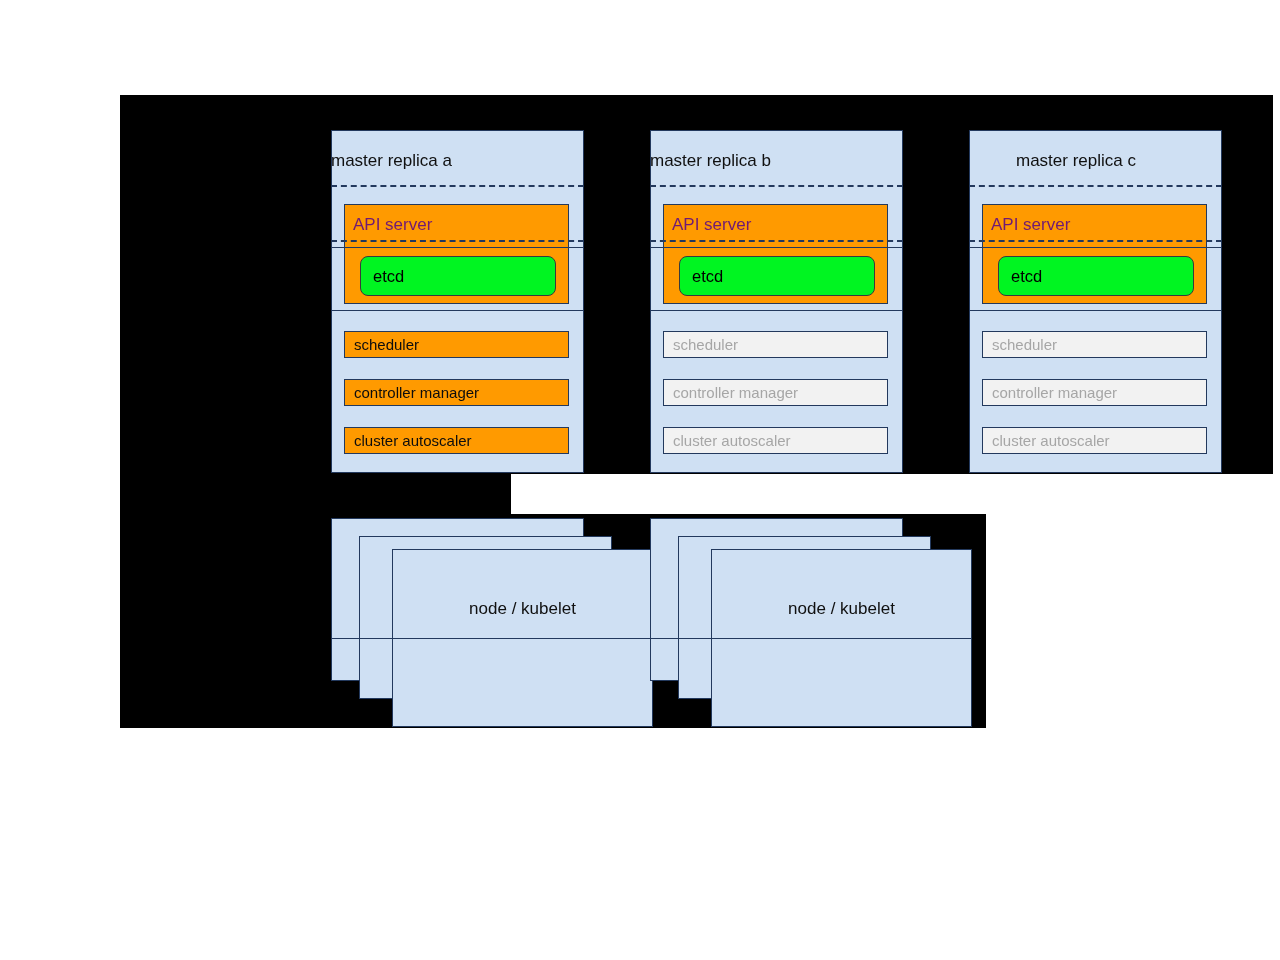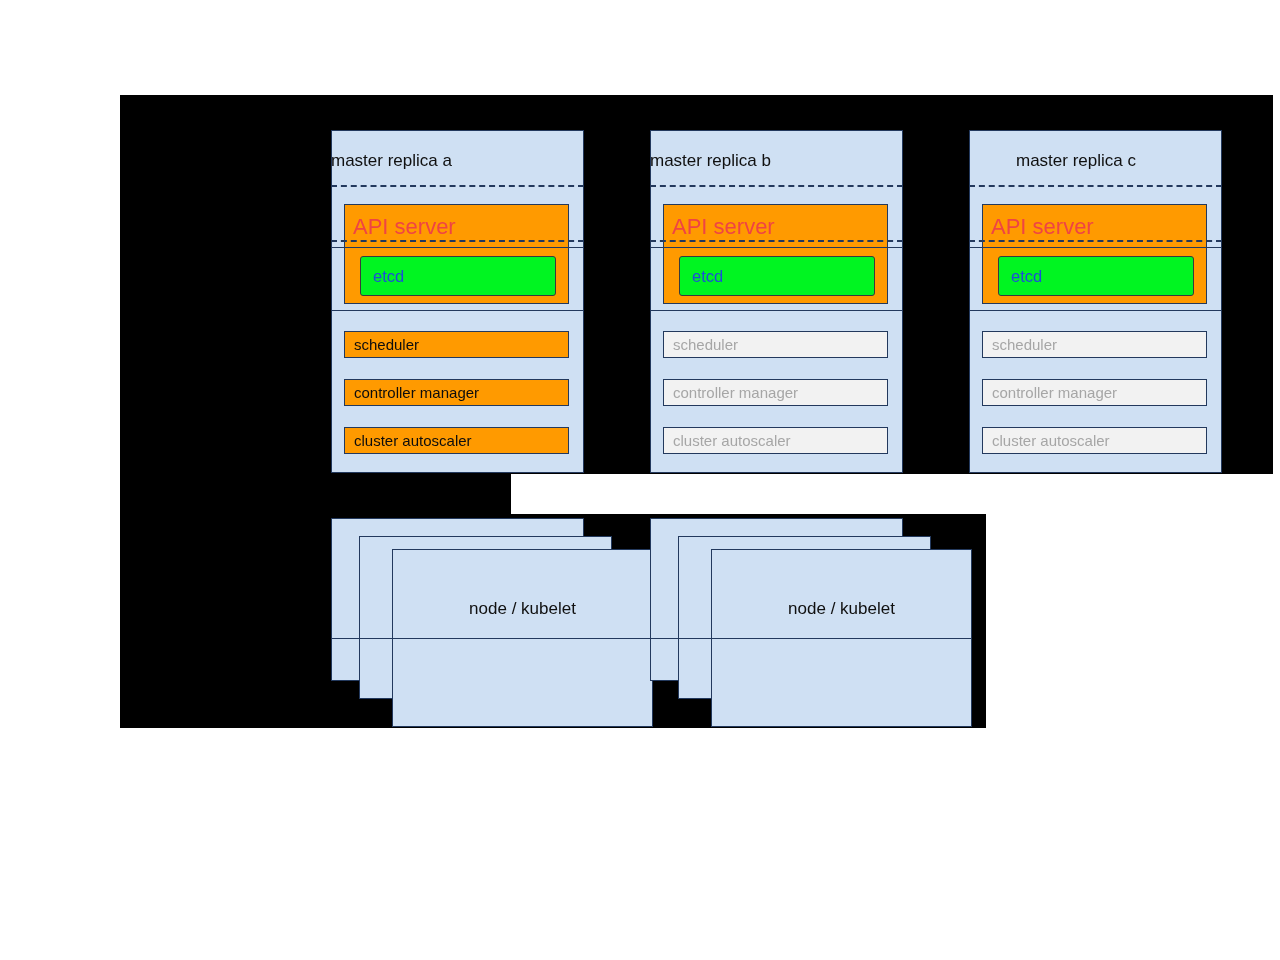--- a/index.html
+++ b/index.html
@@ -81,36 +81,36 @@
 
   .apiserver {
     position: absolute;
     box-sizing: border-box;
     background: #ff9a00;
     border: 1px solid #23395d;
   }
   .apiserver-label {
     position: absolute;
     left: 9px;
-    font-size: 22px;
-    color: #ef4444;
+    font-size: 17px;
+    color: #701a75;
     line-height: 1;
   }
 
   .etcd {
     position: absolute;
     box-sizing: border-box;
     background: #00f521;
     border: 1px solid #3a3a3a;
-    border-radius: 3px;
+    border-radius: 8px;
     display: flex;
     align-items: center;
     padding-left: 12px;
     font-size: 16.5px;
-    color: #1d4ed8;
+    color: #000000;
     line-height: 1;
   }
 
   
   .node-card {
     position: absolute;
     box-sizing: border-box;
     background: #cfe0f3;
     border: 1px solid #23395d;
   }

